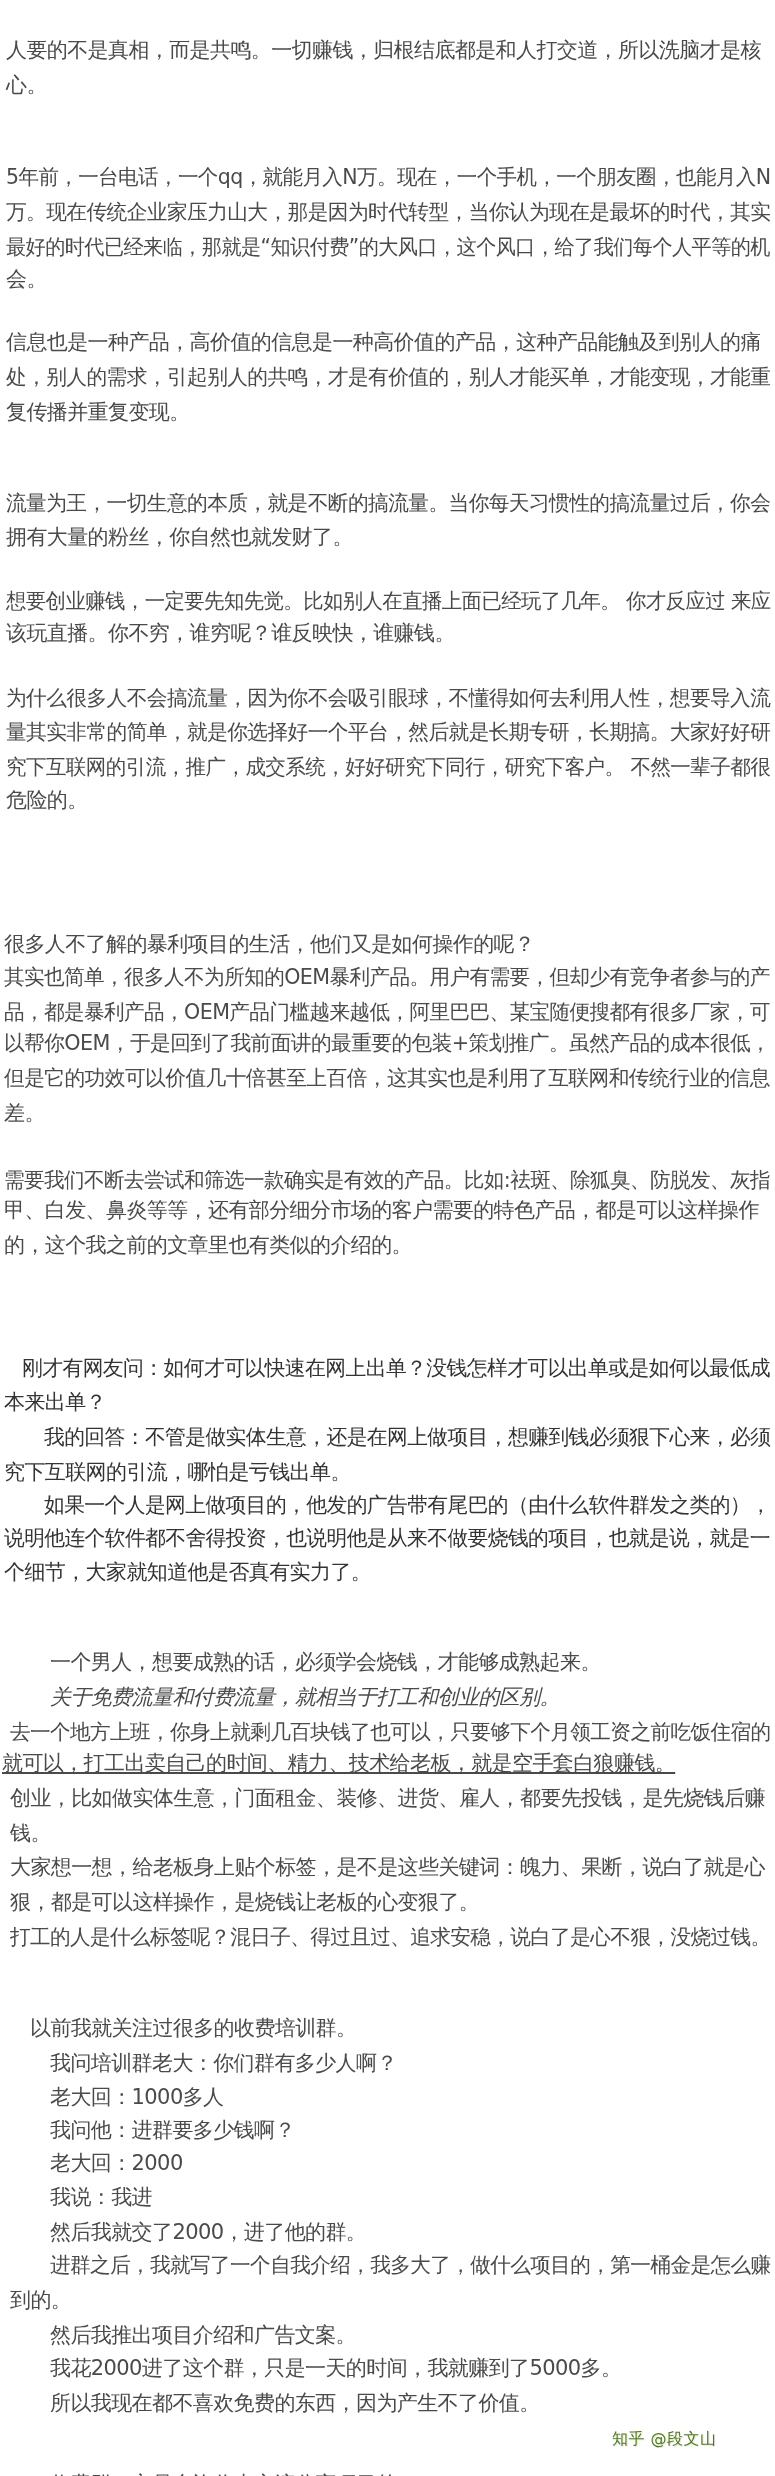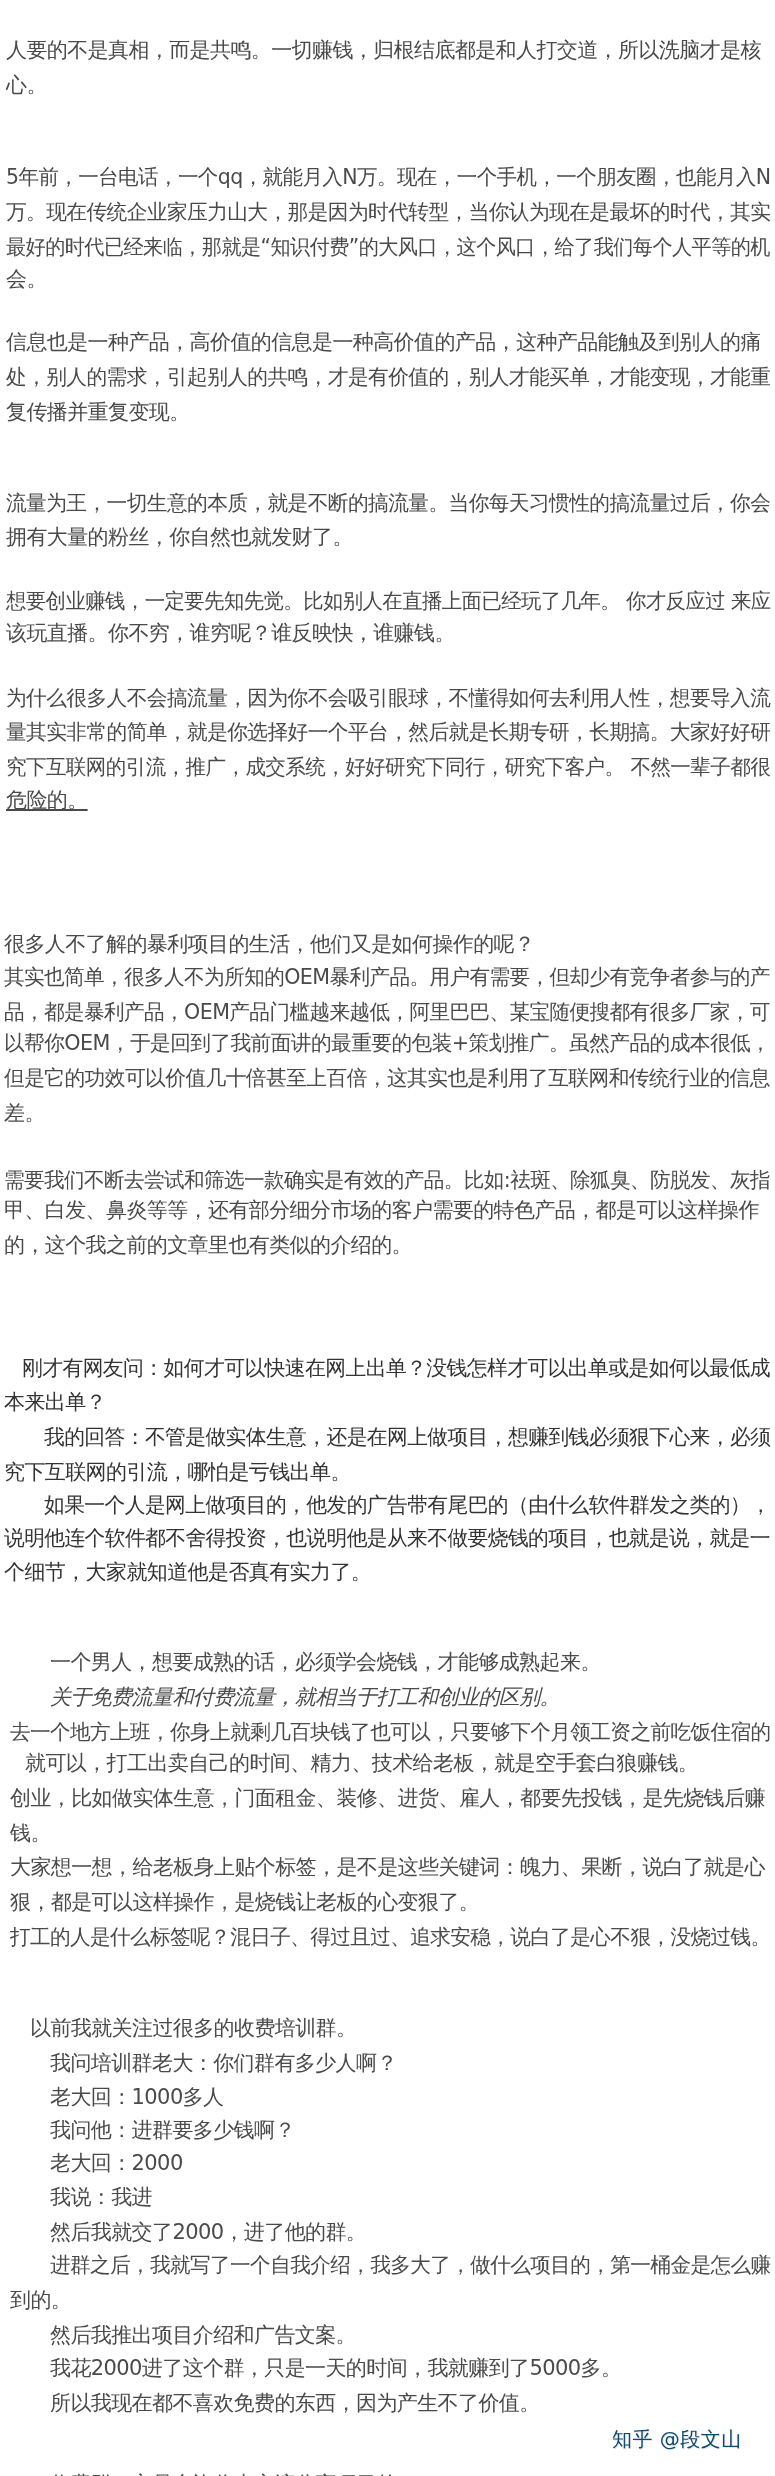--- a/index.html
+++ b/index.html
@@ -1,22 +1,22 @@
 <!DOCTYPE html>
 <html><head>
 <meta charset="utf-8">
 <style>
   html, body { margin: 0; padding: 0; background: #ffffff; }
   body { width: 775px; height: 2476px; position: relative; overflow: hidden;
          font-family: "DejaVu Sans", "Liberation Sans", sans-serif; }
   .line { position: absolute; white-space: nowrap; font-size: 21px; line-height: 30px;
           color: #4a4a4a; letter-spacing: -0.6px; }
   .dark { color: #333333; }
-  .watermark { position: absolute; left: 612px; top: 2422px; font-size: 20px; line-height: 34px;
-               color: #0c4a6e; white-space: nowrap; text-shadow: 1px 1px 0 #e8e8e8; letter-spacing: 0.5px; }
+  .watermark { position: absolute; left: 612px; top: 2422px; font-size: 16px; line-height: 34px;
+               color: #4d7c0f; white-space: nowrap; text-shadow: 1px 1px 0 #e8e8e8; letter-spacing: 0.5px; }
 </style>
 </head>
 <body>
 
 <div id="article">
     <div class="line" style="left: 6px; top: 35px;">人要的不是真相，而是共鸣。一切赚钱，归根结底都是和人打交道，所以洗脑才是核</div>
     <div class="line" style="left: 6px; top: 70px;">心。</div>
     <div class="line" style="left: 6px; top: 162px; transform-origin: left top; transform: scaleX(0.977);">5年前，一台电话，一个qq，就能月入N万。现在，一个手机，一个朋友圈，也能月入N</div>
     <div class="line" style="left: 6px; top: 197px; transform-origin: left top; transform: scaleX(0.986);">万。现在传统企业家压力山大，那是因为时代转型，当你认为现在是最坏的时代，其实</div>
     <div class="line" style="left: 6px; top: 232px; transform-origin: left top; transform: scaleX(0.96);">最好的时代已经来临，那就是“知识付费”的大风口，这个风口，给了我们每个人平等的机</div>
@@ -24,41 +24,41 @@
     <div class="line" style="left: 6px; top: 327px;">信息也是一种产品，高价值的信息是一种高价值的产品，这种产品能触及到别人的痛</div>
     <div class="line" style="left: 6px; top: 362px; transform-origin: left top; transform: scaleX(0.986);">处，别人的需求，引起别人的共鸣，才是有价值的，别人才能买单，才能变现，才能重</div>
     <div class="line" style="left: 6px; top: 397px;">复传播并重复变现。</div>
     <div class="line" style="left: 6px; top: 488px; transform-origin: left top; transform: scaleX(0.986);">流量为王，一切生意的本质，就是不断的搞流量。当你每天习惯性的搞流量过后，你会</div>
     <div class="line" style="left: 6px; top: 522px;">拥有大量的粉丝，你自然也就发财了。</div>
     <div class="line" style="left: 6px; top: 586px; transform-origin: left top; transform: scaleX(0.971);">想要创业赚钱，一定要先知先觉。比如别人在直播上面已经玩了几年。 你才反应过 来应</div>
     <div class="line" style="left: 6px; top: 618px;">该玩直播。你不穷，谁穷呢？谁反映快，谁赚钱。</div>
     <div class="line" style="left: 6px; top: 683px; transform-origin: left top; transform: scaleX(0.986);">为什么很多人不会搞流量，因为你不会吸引眼球，不懂得如何去利用人性，想要导入流</div>
     <div class="line" style="left: 6px; top: 717px; transform-origin: left top; transform: scaleX(0.986);">量其实非常的简单，就是你选择好一个平台，然后就是长期专研，长期搞。大家好好研</div>
     <div class="line" style="left: 6px; top: 752px; transform-origin: left top; transform: scaleX(0.978);">究下互联网的引流，推广，成交系统，好好研究下同行，研究下客户。 不然一辈子都很</div>
-    <div class="line" style="left: 6px; top: 785px; text-decoration: underline;">危险的。</div>
+    <div class="line" style="left: 6px; top: 785px;">危险的。</div>
     <div class="line" style="left: 4px; top: 897px; margin-top: 32px;">很多人不了解的暴利项目的生活，他们又是如何操作的呢？</div>
     <div class="line" style="left: 4px; top: 962px; transform-origin: left top; transform: scaleX(0.981);">其实也简单，很多人不为所知的OEM暴利产品。用户有需要，但却少有竞争者参与的产</div>
     <div class="line" style="left: 4px; top: 997px; transform-origin: left top; transform: scaleX(0.981);">品，都是暴利产品，OEM产品门槛越来越低，阿里巴巴、某宝随便搜都有很多厂家，可</div>
     <div class="line" style="left: 4px; top: 1028px; transform-origin: left top; transform: scaleX(0.986);">以帮你OEM，于是回到了我前面讲的最重要的包装+策划推广。虽然产品的成本很低，</div>
     <div class="line" style="left: 4px; top: 1063px; transform-origin: left top; transform: scaleX(0.988);">但是它的功效可以价值几十倍甚至上百倍，这其实也是利用了互联网和传统行业的信息</div>
     <div class="line" style="left: 4px; top: 1098px;">差。</div>
     <div class="line" style="left: 4px; top: 1165px; transform-origin: left top; transform: scaleX(0.98);">需要我们不断去尝试和筛选一款确实是有效的产品。比如:祛斑、除狐臭、防脱发、灰指</div>
     <div class="line" style="left: 4px; top: 1195px;">甲、白发、鼻炎等等，还有部分细分市场的客户需要的特色产品，都是可以这样操作</div>
     <div class="line" style="left: 4px; top: 1230px;">的，这个我之前的文章里也有类似的介绍的。</div>
     <div class="line dark" style="left: 22px; top: 1353px; transform-origin: left top; transform: scaleX(0.991);">刚才有网友问：如何才可以快速在网上出单？没钱怎样才可以出单或是如何以最低成</div>
     <div class="line dark" style="left: 4px; top: 1387px;">本来出单？</div>
     <div class="line dark" style="left: 44px; top: 1422px; transform-origin: left top; transform: scaleX(0.989);">我的回答：不管是做实体生意，还是在网上做项目，想赚到钱必须狠下心来，必须</div>
     <div class="line dark" style="left: 4px; top: 1457px;">究下互联网的引流，哪怕是亏钱出单。</div>
     <div class="line dark" style="left: 44px; top: 1490px; transform-origin: left top; transform: scaleX(0.989);">如果一个人是网上做项目的，他发的广告带有尾巴的（由什么软件群发之类的），</div>
     <div class="line dark" style="left: 4px; top: 1523px; transform-origin: left top; transform: scaleX(0.988);">说明他连个软件都不舍得投资，也说明他是从来不做要烧钱的项目，也就是说，就是一</div>
     <div class="line dark" style="left: 4px; top: 1557px;">个细节，大家就知道他是否真有实力了。</div>
     <div class="line" style="left: 50px; top: 1647px;">一个男人，想要成熟的话，必须学会烧钱，才能够成熟起来。</div>
     <div class="line" style="left: 50px; top: 1682px; font-style: italic;">关于免费流量和付费流量，就相当于打工和创业的区别。</div>
     <div class="line" style="left: 10px; top: 1717px; transform-origin: left top; transform: scaleX(0.981);">去一个地方上班，你身上就剩几百块钱了也可以，只要够下个月领工资之前吃饭住宿的</div>
-    <div class="line" style="left: 25px; top: 1748px;">就可以，打工出卖自己的时间、精力、技术给老板，就是空手套白狼赚钱。</div>
+    <div class="line" style="left: 2px; top: 1748px; text-decoration: underline;">就可以，打工出卖自己的时间、精力、技术给老板，就是空手套白狼赚钱。</div>
     <div class="line" style="left: 10px; top: 1783px;">创业，比如做实体生意，门面租金、装修、进货、雇人，都要先投钱，是先烧钱后赚</div>
     <div class="line" style="left: 10px; top: 1818px;">钱。</div>
     <div class="line" style="left: 10px; top: 1852px;">大家想一想，给老板身上贴个标签，是不是这些关键词：魄力、果断，说白了就是心</div>
     <div class="line" style="left: 10px; top: 1887px;">狠，都是可以这样操作，是烧钱让老板的心变狠了。</div>
     <div class="line" style="left: 10px; top: 1922px; transform-origin: left top; transform: scaleX(0.981);">打工的人是什么标签呢？混日子、得过且过、追求安稳，说白了是心不狠，没烧过钱。</div>
     <div class="line" style="left: 30px; top: 2013px;">以前我就关注过很多的收费培训群。</div>
     <div class="line" style="left: 50px; top: 2048px; text-align: right;">我问培训群老大：你们群有多少人啊？</div>
     <div class="line" style="left: 50px; top: 2082px;">老大回：1000多人</div>
     <div class="line" style="left: 50px; top: 2115px;">我问他：进群要多少钱啊？</div>
     <div class="line" style="left: 50px; top: 2148px;">老大回：2000</div>

